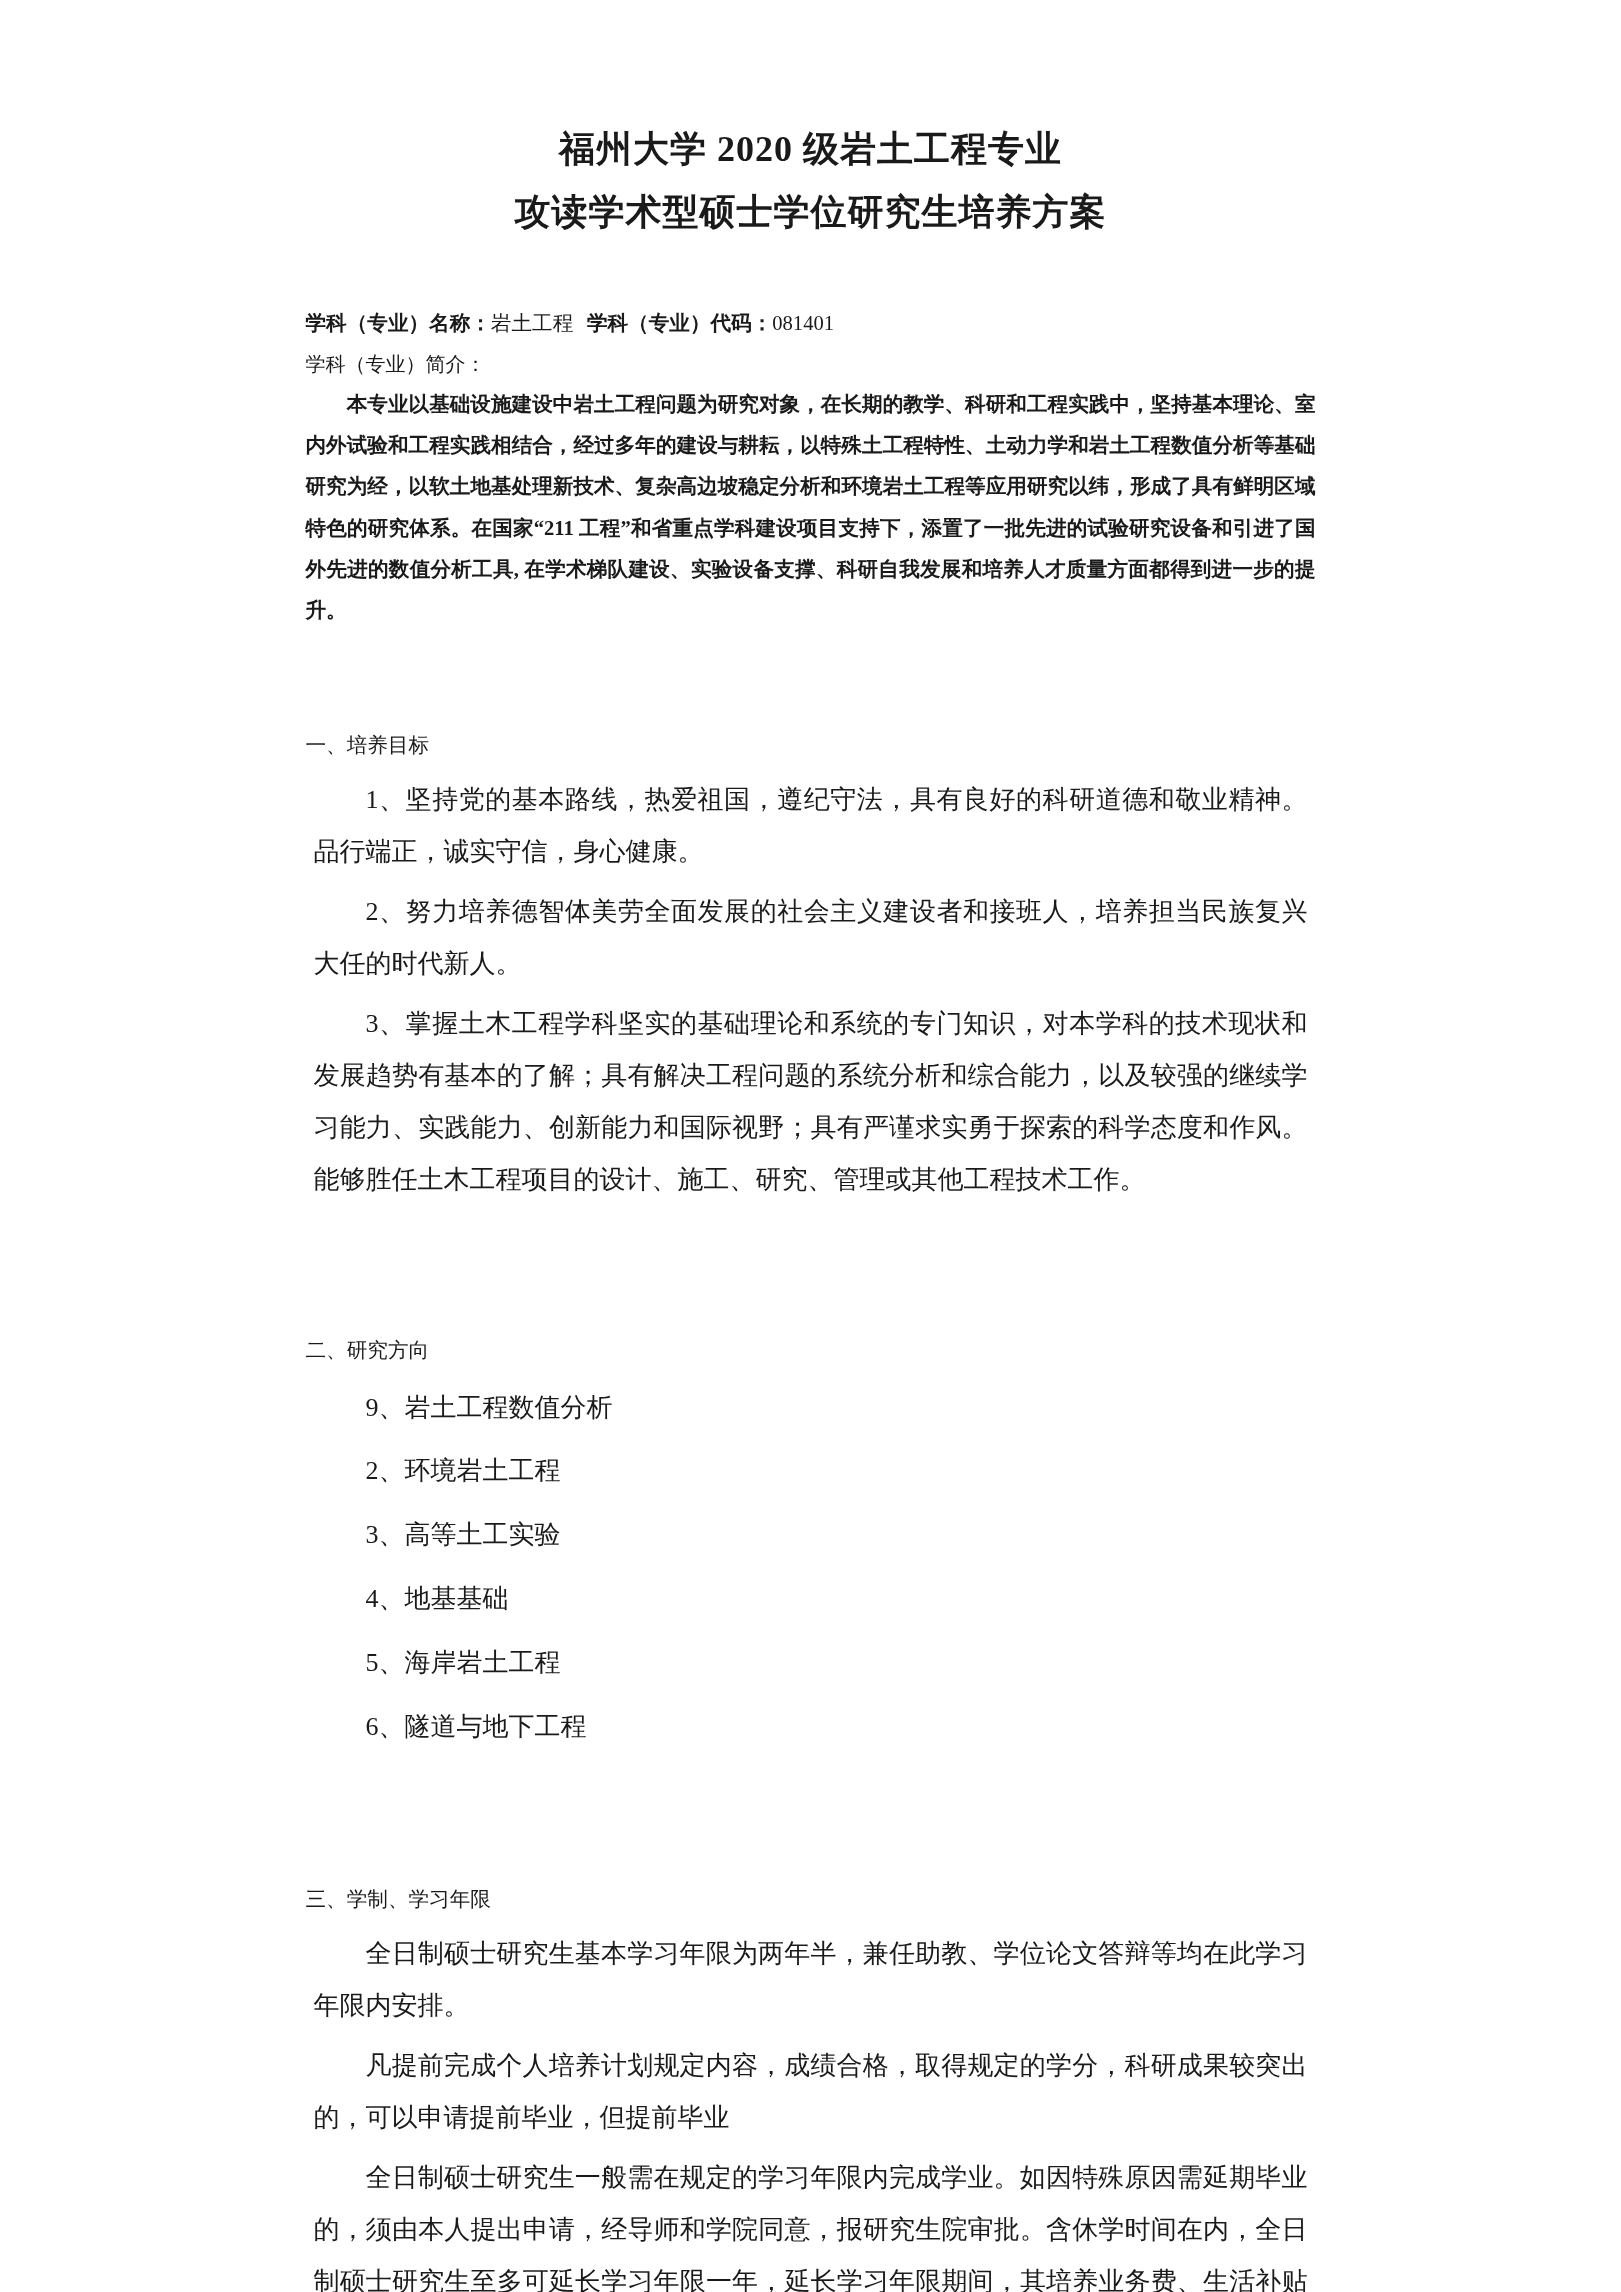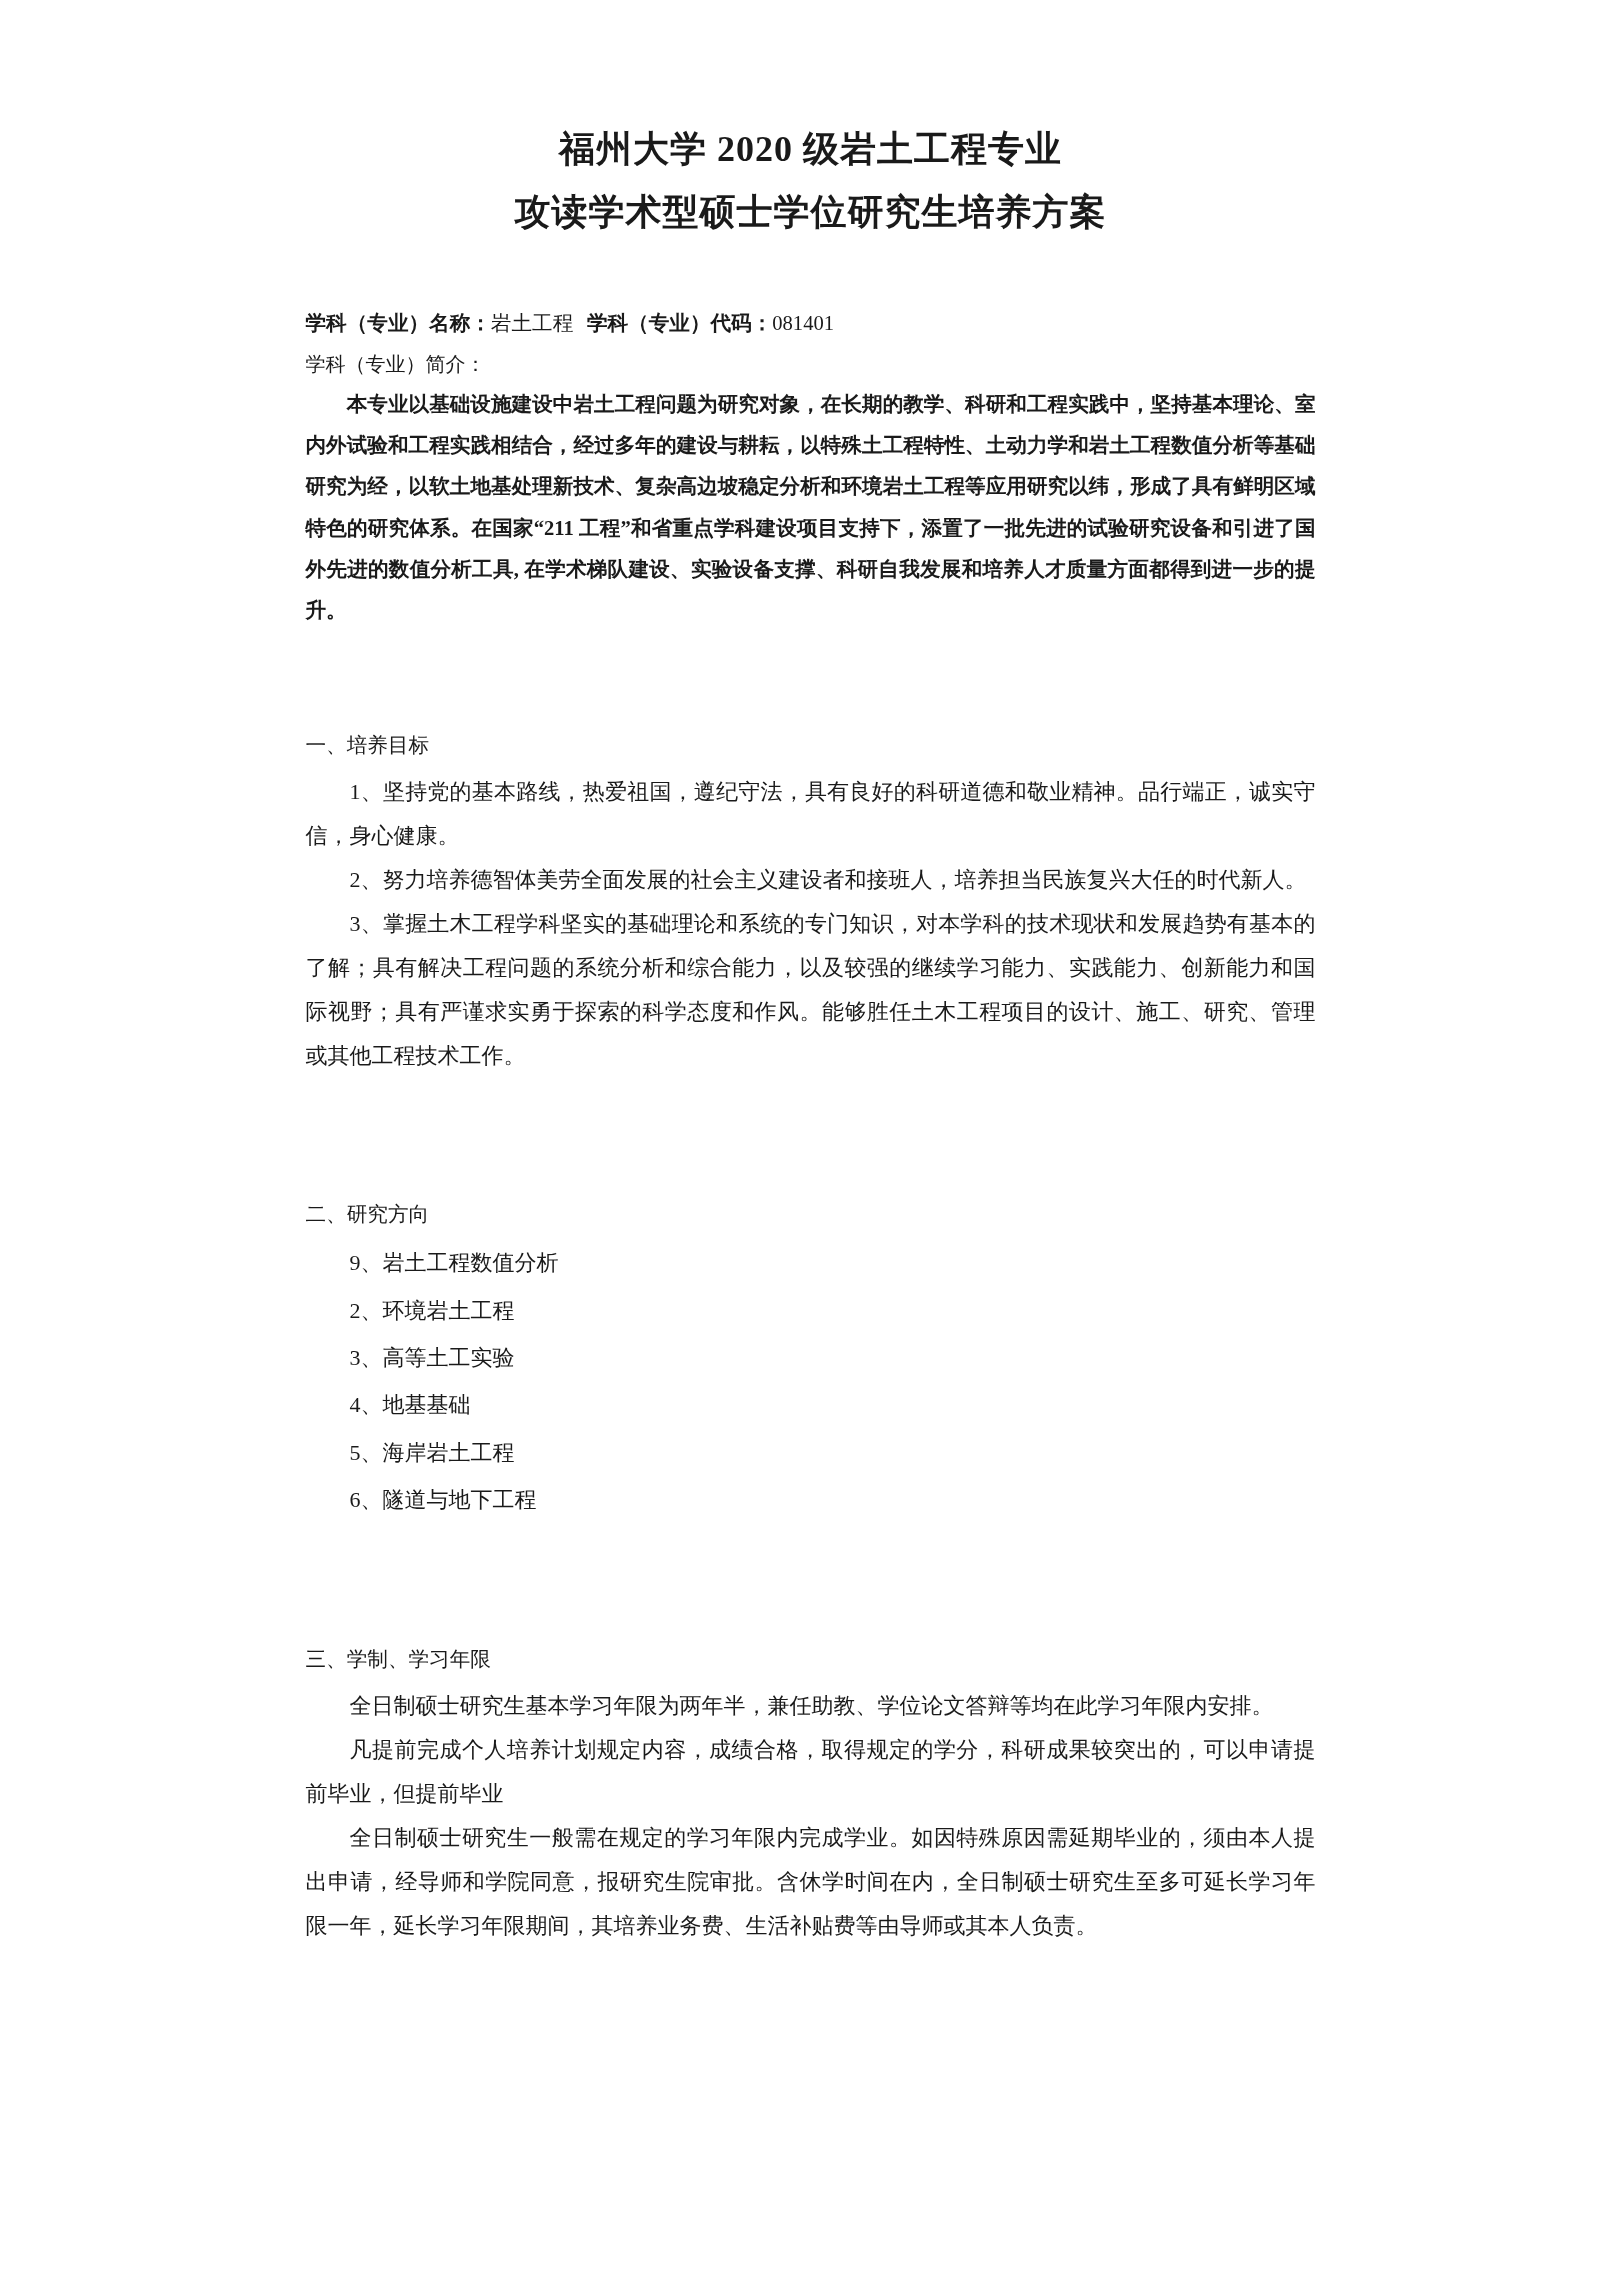--- a/index.html
+++ b/index.html
@@ -68,23 +68,23 @@
     height: 116px;
   }
   h2.section-head {
     font-size: 20.6px;
     font-weight: normal;
     margin: 0 0 3.9px 0;
     line-height: 2.0;
     text-indent: 0;
   }
   .item-line {
-    font-size: 22px;
+    font-size: 26px;
     line-height: 2.0;
-    margin: 0;
+    margin: 8px;
     text-indent: 2em;
     text-align: justify;
     text-justify: inter-ideograph;
   }
   .list-tight .item-line {
     line-height: 2.15;
   }
   .para-block p + p {
     margin-top: 0;
   }

